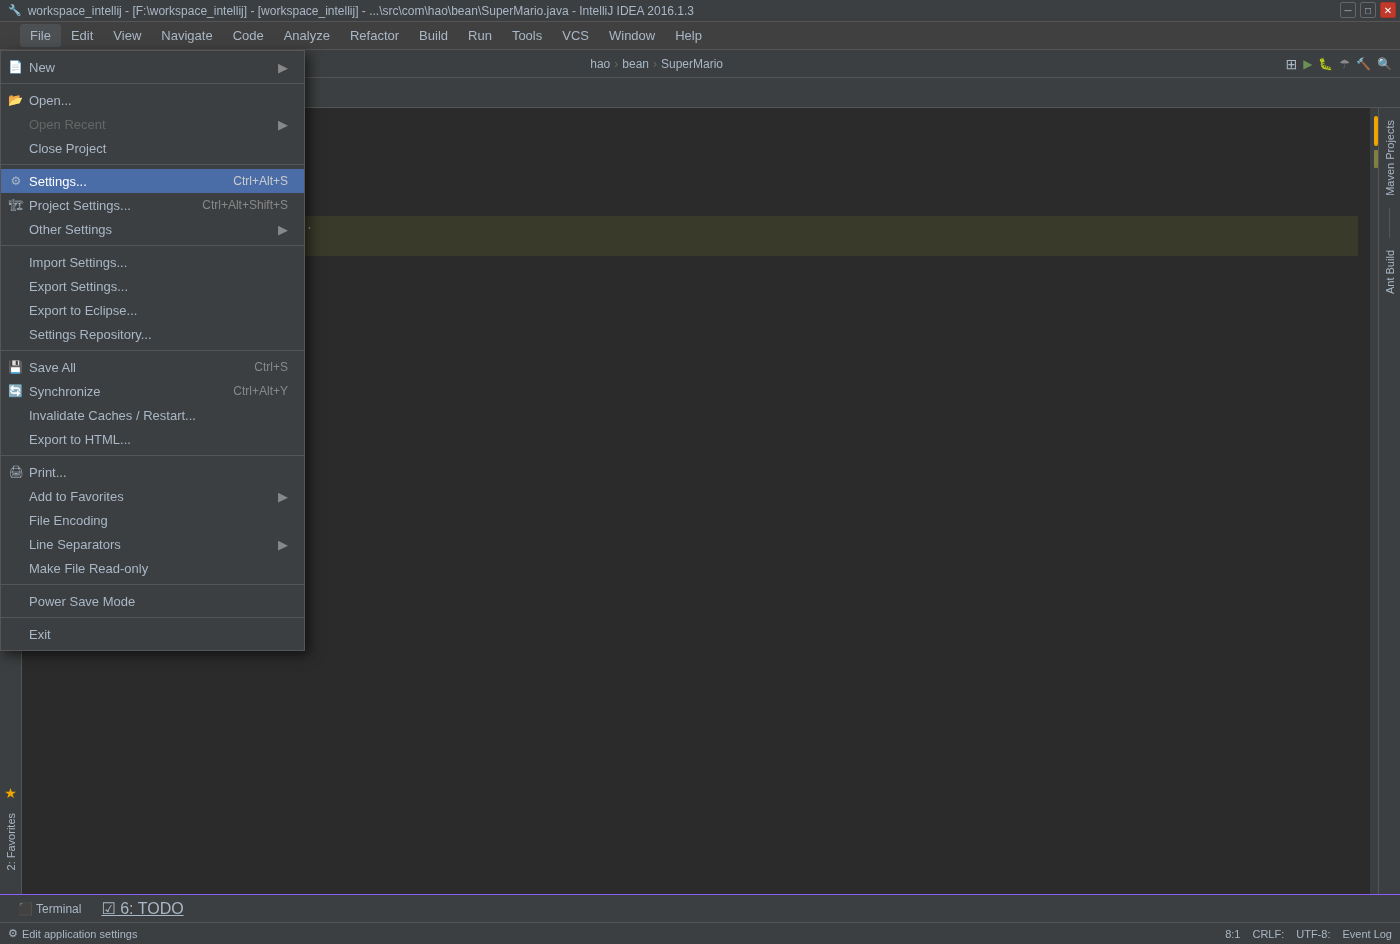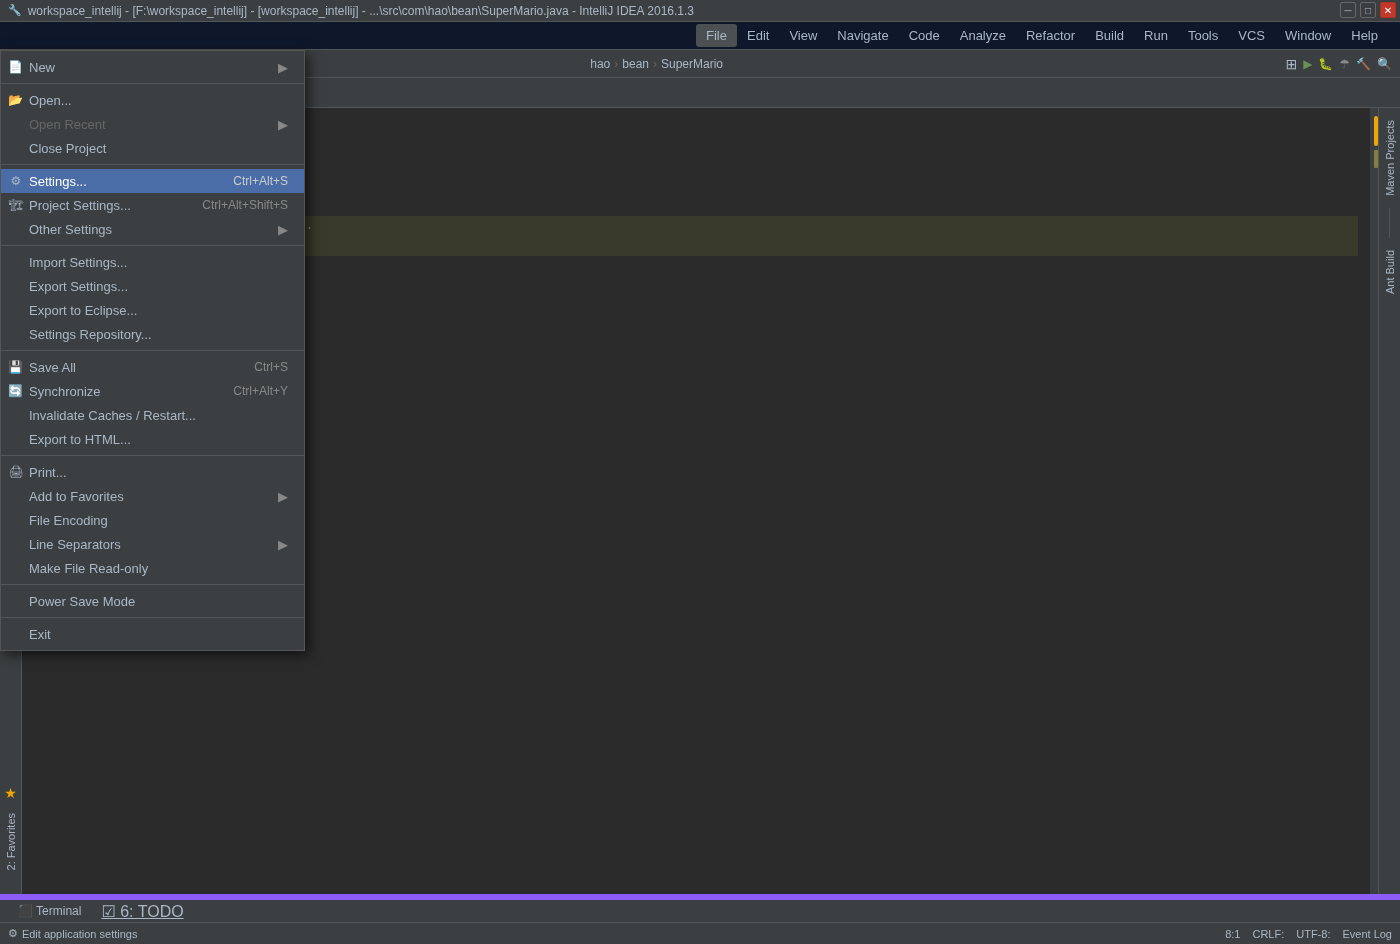--- a/index.html
+++ b/index.html
@@ -21,28 +21,27 @@
     #title-bar .title-text { flex: 1; font-size: 12px; }
     #title-bar .win-controls { display: flex; gap: 4px; position: absolute; right: 4px; top: 2px; }
     #title-bar .win-btn { width: 16px; height: 16px; display: flex; align-items: center; justify-content: center; font-size: 10px; cursor: pointer; border-radius: 2px; }
     #title-bar .win-btn.minimize { background: #3c3f41; color: #a9b7c6; border: 1px solid #666; }
     #title-bar .win-btn.maximize { background: #3c3f41; color: #a9b7c6; border: 1px solid #666; }
     #title-bar .win-btn.close { background: #c0392b; color: white; border: 1px solid #a93226; }
 
     
     #menu-bar {
       height: 28px;
-      background: #0f172a;
-      display: flex;
-      align-items: center;
-      padding: 0 12px;
+      background: #404040;
+      display: flex;
+      align-items: center;
+      padding: 0 20px;
       border-bottom: 1px solid #555;
       position: relative;
       z-index: 100;
-      justify-content: flex-end;
     }
     .menu-item {
       padding: 4px 10px;
       cursor: pointer;
       color: #a9b7c6;
       font-size: 13px;
       border-radius: 3px;
     }
     .menu-item:hover, .menu-item.active { background: #4c5052; }
     .menu-item.active { background: #4c5052; }
@@ -478,21 +477,21 @@
     </div>
   </div>
 
   <div id="right-sidebar" style="width:22px; background:#3c3f41; border-left:1px solid #555; display:flex; flex-direction:column; align-items:center; gap:4px; padding-top:4px;">
     <span class="sidebar-right-label">Maven Projects</span>
     <div style="width:1px; height:30px; background:#555;"></div>
     <span class="sidebar-right-label">Ant Build</span>
   </div>
 </div>
 
-<div id="bottom-tabs" style="position:absolute; bottom:22px; left:0; right:0; height:28px; background:#3c3f41; display:flex; align-items:center; padding:0 8px; border-top:6px solid #8b5cf6;">
+<div id="bottom-tabs" style="position:absolute; bottom:22px; left:0; right:0; height:28px; background:#3c3f41; display:flex; align-items:center; padding:0 8px; border-top:1px solid #8b5cf6;">
   <span class="bottom-tab" style="cursor:pointer; font-size:12px; color:#a9b7c6; padding: 2px 10px;">⬛ Terminal</span>
   <span class="bottom-tab" style="cursor:pointer; font-size:16px; color:#a9b7c6; padding: 2px 10px; text-decoration: underline;">☑ 6: TODO</span>
 </div>
 
 <div id="status-bar" style="position:absolute; bottom:0; left:0; right:0; height:22px; background:#3c3f41; display:flex; align-items:center; padding:0 8px; border-top:1px solid #555; font-size:11px; color:#a9b7c6;">
   <span style="margin-right:4px;">⚙</span>
   <span style="cursor:pointer;">Edit application settings</span>
   <div style="margin-left:auto; display:flex; align-items:flex-end; gap:12px;">
     <span>8:1</span>
     <span style="cursor:pointer;">CRLF:</span>

